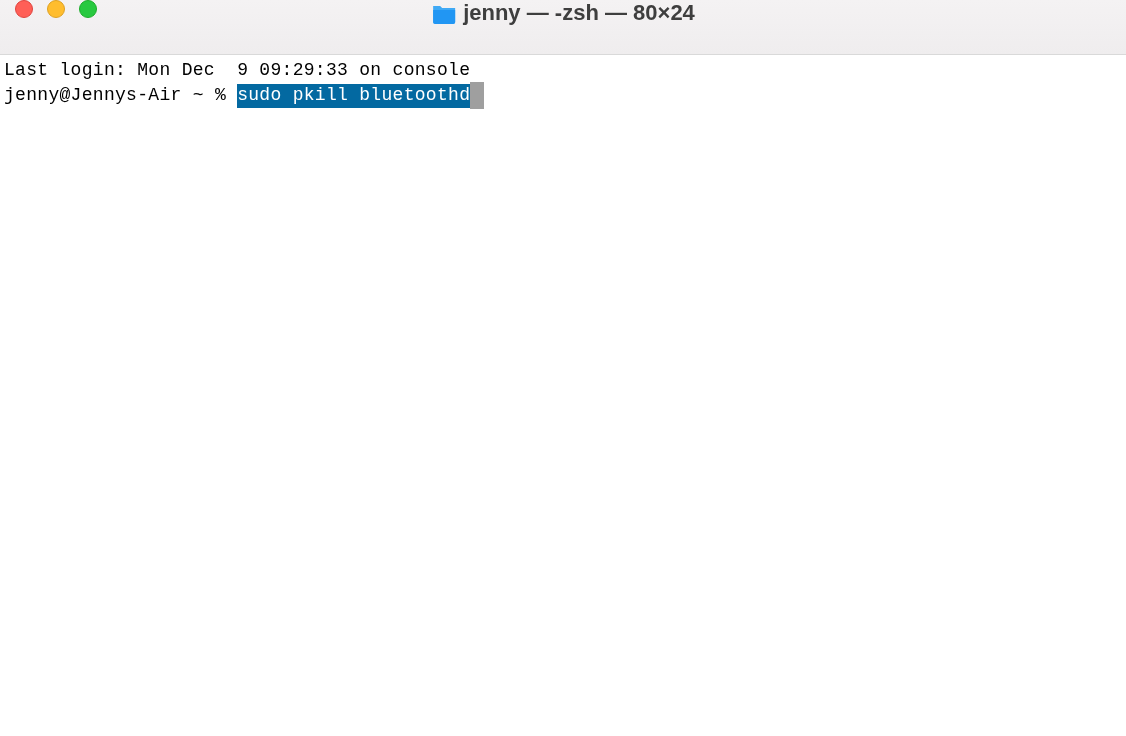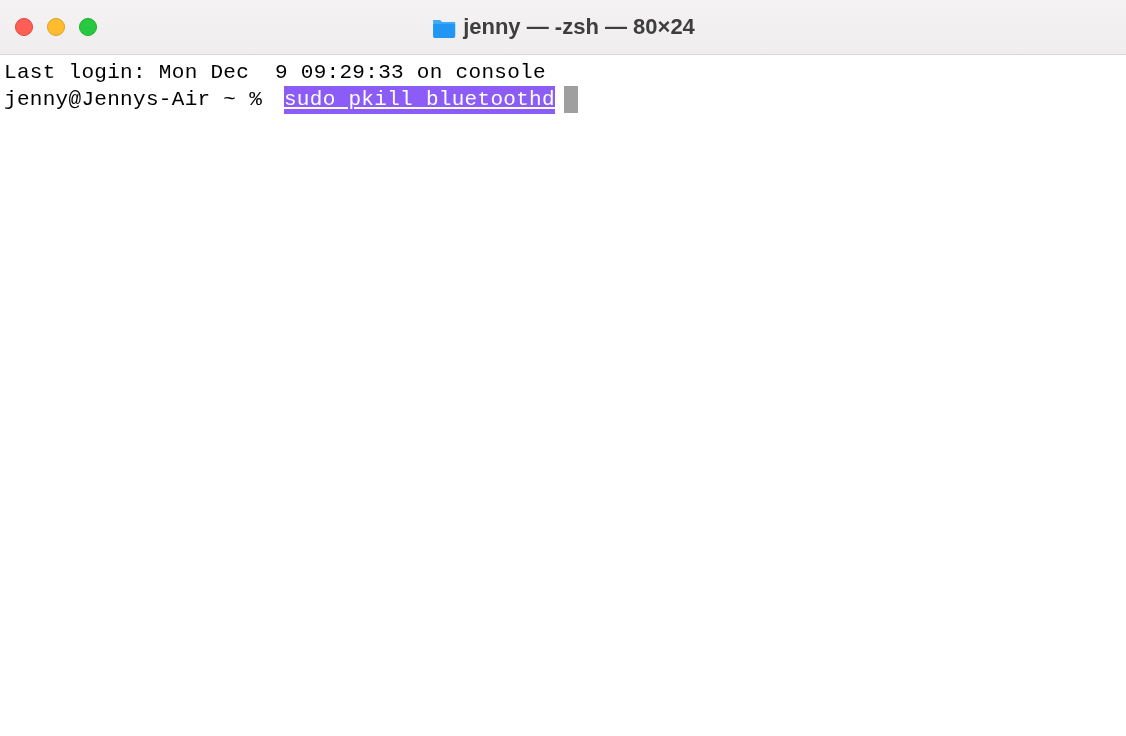--- a/index.html
+++ b/index.html
@@ -19,21 +19,21 @@
       width: 100%;
       height: 100%;
       display: flex;
       flex-direction: column;
     }
     .titlebar {
       height: 55px;
       background: linear-gradient(to bottom, #f4f2f3, #efedee);
       border-bottom: 1px solid #d9d9d9;
       display: flex;
-      align-items: center;
+      align-items: flex-start;
       position: relative;
     }
     .traffic-lights {
       display: flex;
       gap: 14px;
       margin-left: 15px;
     }
     .traffic-light {
       width: 18px;
       height: 18px;
@@ -70,38 +70,36 @@
     .window-title {
       font-size: 22px;
       font-weight: 600;
       color: #3e3e3e;
     }
     .terminal-body {
       flex: 1;
       background: #ffffff;
       padding: 4px 4px;
       font-family: "SF Mono", Menlo, Monaco, "Courier New", monospace;
-      font-size: 21px;
+      font-size: 18px;
       line-height: 1.3;
       letter-spacing: 0.3px;
       color: #000000;
     }
     .terminal-line {
       white-space: pre;
     }
     .prompt-line {
       display: flex;
       align-items: center;
       white-space: pre;
-      gap: 9px;
     }
     .command-highlight {
-      background: #8b5cf6;
+      background: #0369a1;
       color: #ffffff;
-      text-decoration: underline;
     }
     .cursor {
       display: inline-block;
       width: 14px;
       height: 27px;
       background: #9f9f9f;
       vertical-align: text-bottom;
       margin-left: 0;
     }
     .watermark {

